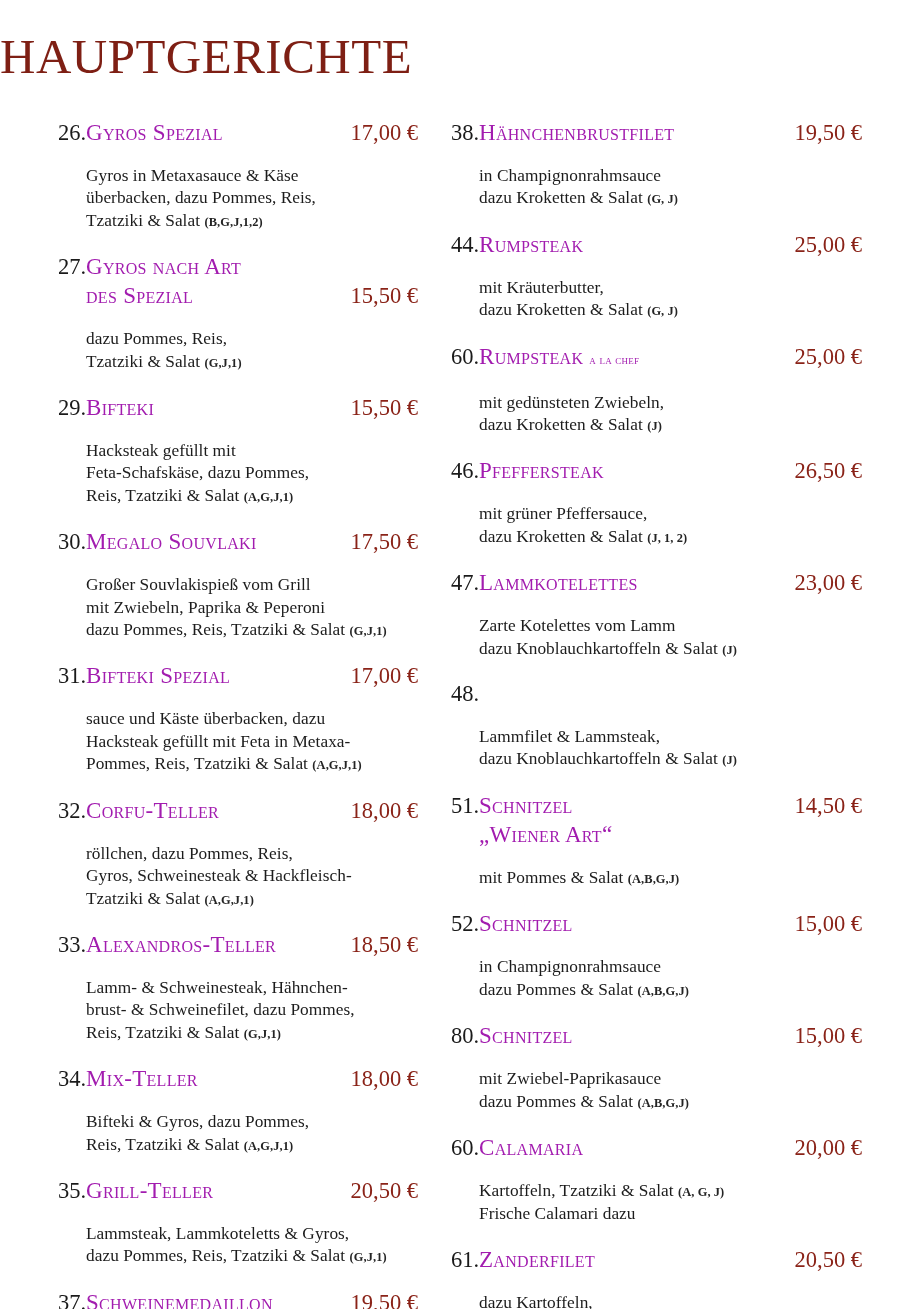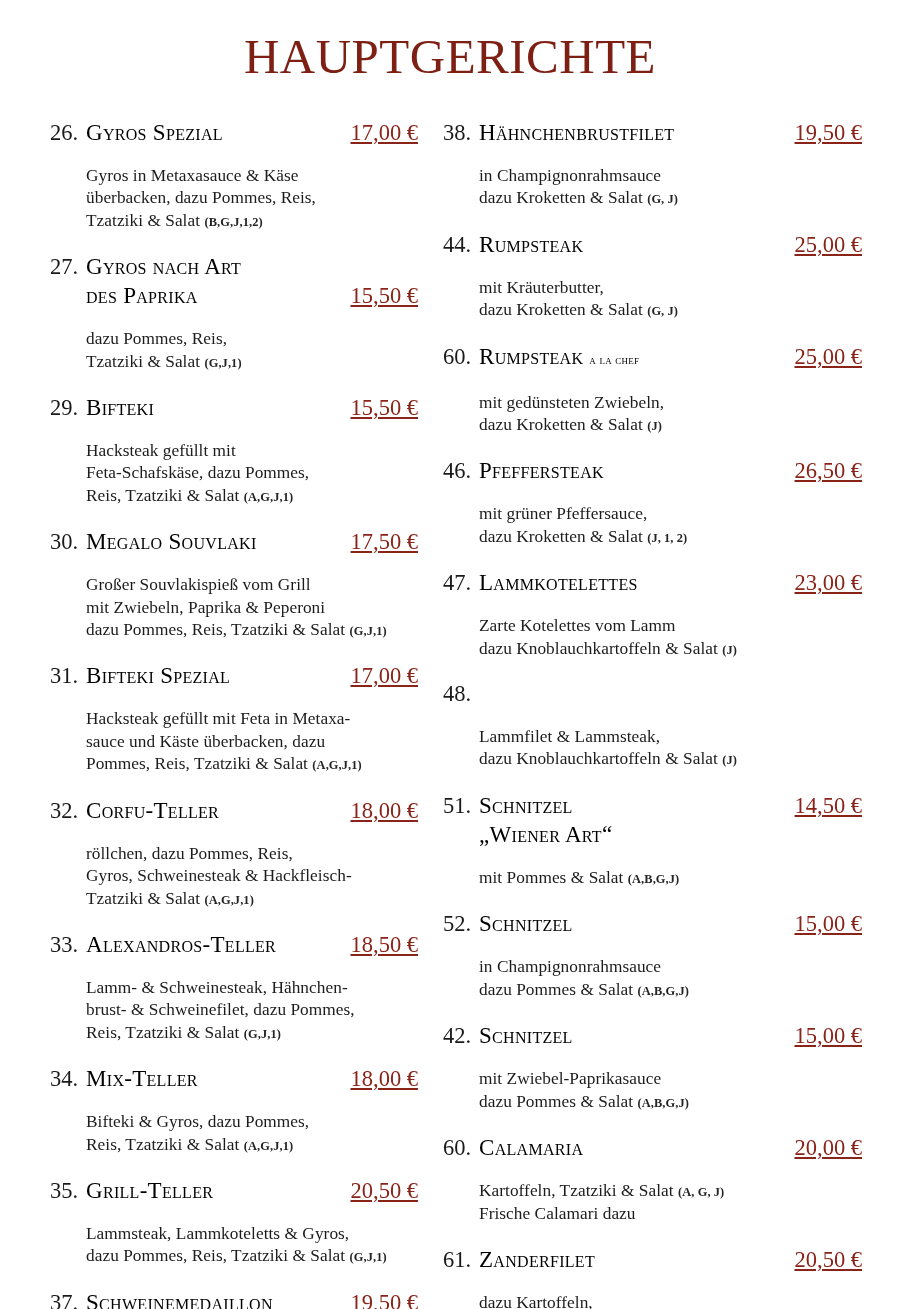--- a/index.html
+++ b/index.html
@@ -19,21 +19,21 @@
   .page {
     width: 900px;
     height: 1309px;
     box-sizing: border-box;
     padding: 0;
     position: relative;
   }
 
   
   .menu-title {
-    text-align: center;
+    text-align: left;
     color: #7E1F14;
     font-family: "Liberation Serif", "DejaVu Serif", serif;
     font-variant: small-caps;
     font-size: 49px;
     letter-spacing: 0.5px;
     line-height: 1;
     padding-top: 32px;
     padding-bottom: 0;
     white-space: nowrap;
   }
@@ -68,53 +68,52 @@
     display: flex;
     flex-direction: row;
     align-items: baseline;
   }
   .item-num {
     font-size: 22.5px;
     line-height: 28px;
     color: #1a1a1a;
     width: 44px;
     flex: 0 0 44px;
-    text-align: center;
+    text-align: right;
     letter-spacing: 0px;
   }
   .item-name-wrap {
     flex: 1 1 auto;
     min-width: 0;
   }
   .name-row {
     display: flex;
     flex-direction: row;
     align-items: baseline;
     justify-content: space-between;
   }
   .item-name {
     font-variant: small-caps;
     font-size: 23px;
     line-height: 29px;
-    color: #000000;
+    color: #a21caf;
     letter-spacing: 0.3px;
     white-space: nowrap;
   }
   .item-name .lc {
     font-size: 13px;
     letter-spacing: 0.2px;
   }
   .item-price {
     color: #8A2318;
     font-size: 22.5px;
     line-height: 29px;
     white-space: nowrap;
     padding-left: 14px;
     flex: 0 0 auto;
-    text-decoration: underline;
   }
   .price-spacer {
     visibility: hidden;
   }
 
   .item-desc {
     font-size: 17.3px;
     line-height: 22.4px;
     color: #1c1c1c;
     padding-left: 44px;
@@ -158,21 +157,21 @@
         </div>
         <div class="item">
           <div class="item-head">
             <div class="item-num">27.</div>
             <div class="item-name-wrap">
               <div class="name-row">
                 <div class="item-name">Gyros nach Art</div>
                 <div class="item-price price-spacer">15,50 €</div>
               </div>
               <div class="name-row">
-                <div class="item-name">des Paprika</div>
+                <div class="item-name">des Spezial</div>
                 <div class="item-price">15,50 €</div>
               </div>
             </div>
           </div>
           <div class="item-desc">
             <div class="desc-line"><span>dazu Pommes, Reis,</span></div>
             <div class="desc-line"><span>Tzatziki &amp; Salat</span> <span class="allergens">(G,J,1)</span></div>
           </div>
         </div>
         <div class="item">
@@ -211,22 +210,22 @@
           <div class="item-head">
             <div class="item-num">31.</div>
             <div class="item-name-wrap">
               <div class="name-row">
                 <div class="item-name">Bifteki Spezial</div>
                 <div class="item-price">17,00 €</div>
               </div>
             </div>
           </div>
           <div class="item-desc">
+            <div class="desc-line"><span>sauce und Käste überbacken, dazu</span></div>
             <div class="desc-line"><span>Hacksteak gefüllt mit Feta in Metaxa-</span></div>
-            <div class="desc-line"><span>sauce und Käste überbacken, dazu</span></div>
             <div class="desc-line"><span>Pommes, Reis, Tzatziki &amp; Salat</span> <span class="allergens">(A,G,J,1)</span></div>
           </div>
         </div>
         <div class="item">
           <div class="item-head">
             <div class="item-num">32.</div>
             <div class="item-name-wrap">
               <div class="name-row">
                 <div class="item-name">Corfu-Teller</div>
                 <div class="item-price">18,00 €</div>
@@ -414,21 +413,21 @@
               </div>
             </div>
           </div>
           <div class="item-desc">
             <div class="desc-line"><span>in Champignonrahmsauce</span></div>
             <div class="desc-line"><span>dazu Pommes &amp; Salat</span> <span class="allergens">(A,B,G,J)</span></div>
           </div>
         </div>
         <div class="item">
           <div class="item-head">
-            <div class="item-num">42.</div>
+            <div class="item-num">80.</div>
             <div class="item-name-wrap">
               <div class="name-row">
                 <div class="item-name">Schnitzel</div>
                 <div class="item-price">15,00 €</div>
               </div>
             </div>
           </div>
           <div class="item-desc">
             <div class="desc-line"><span>mit Zwiebel-Paprikasauce</span></div>
             <div class="desc-line"><span>dazu Pommes &amp; Salat</span> <span class="allergens">(A,B,G,J)</span></div>

